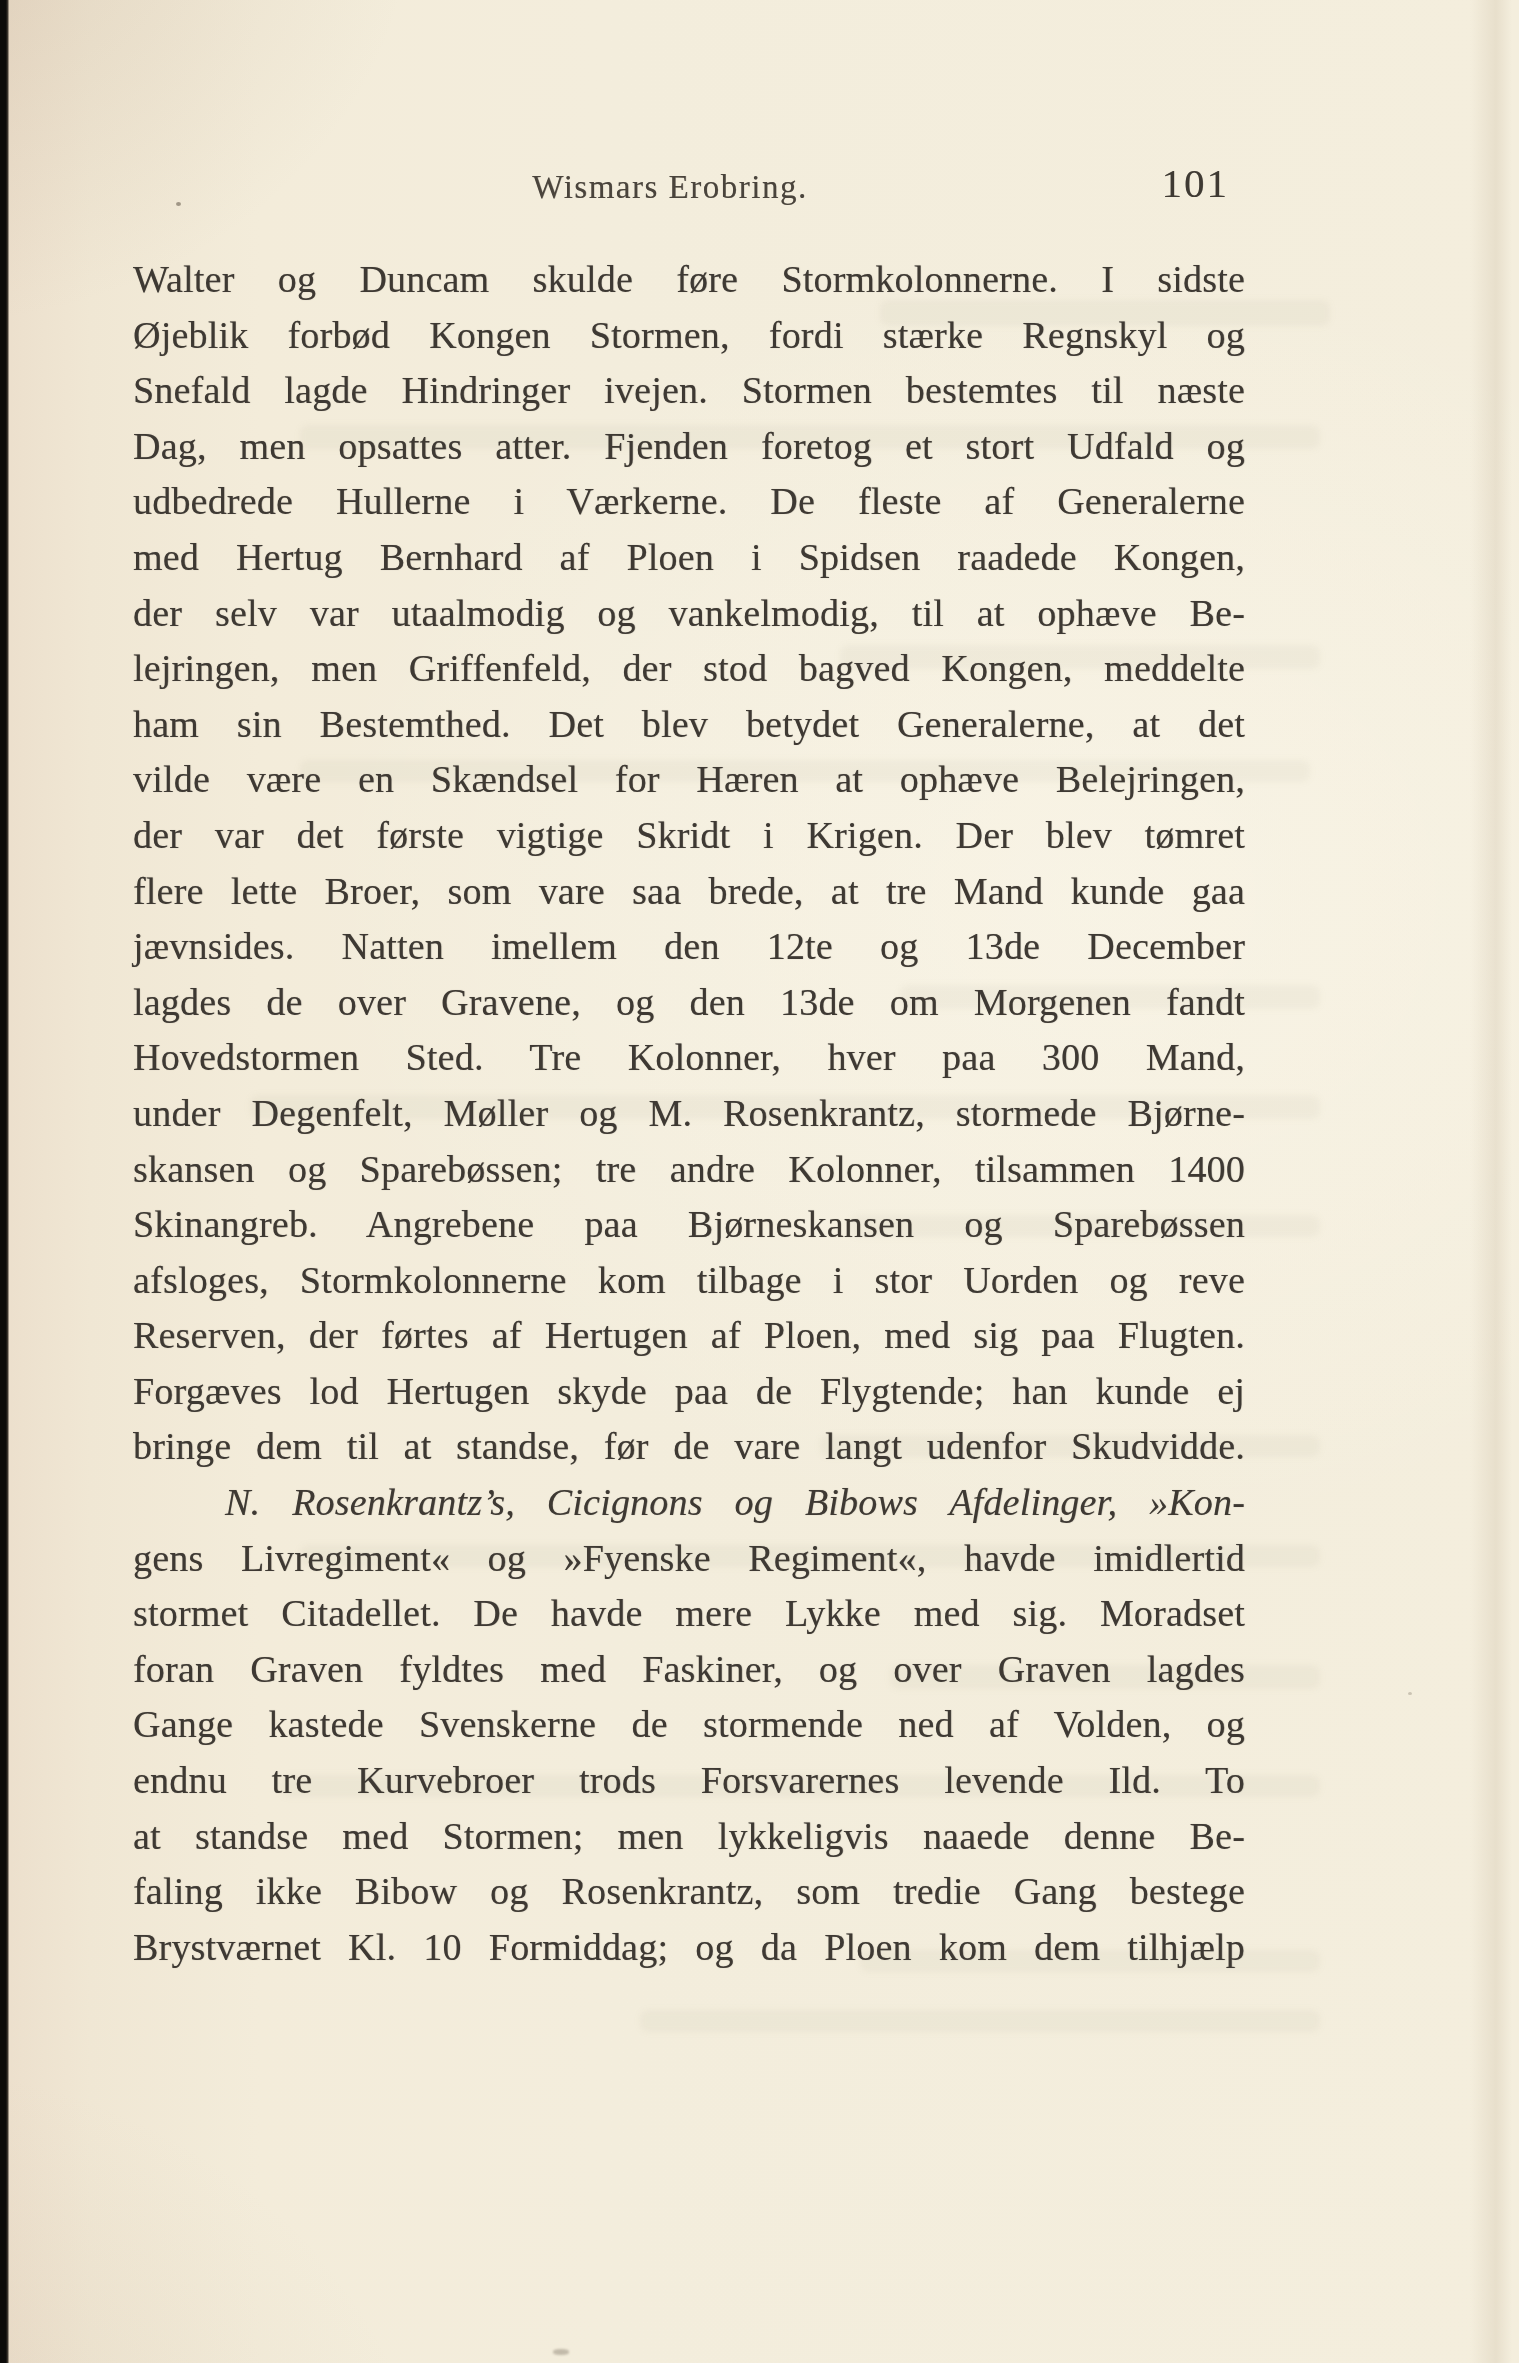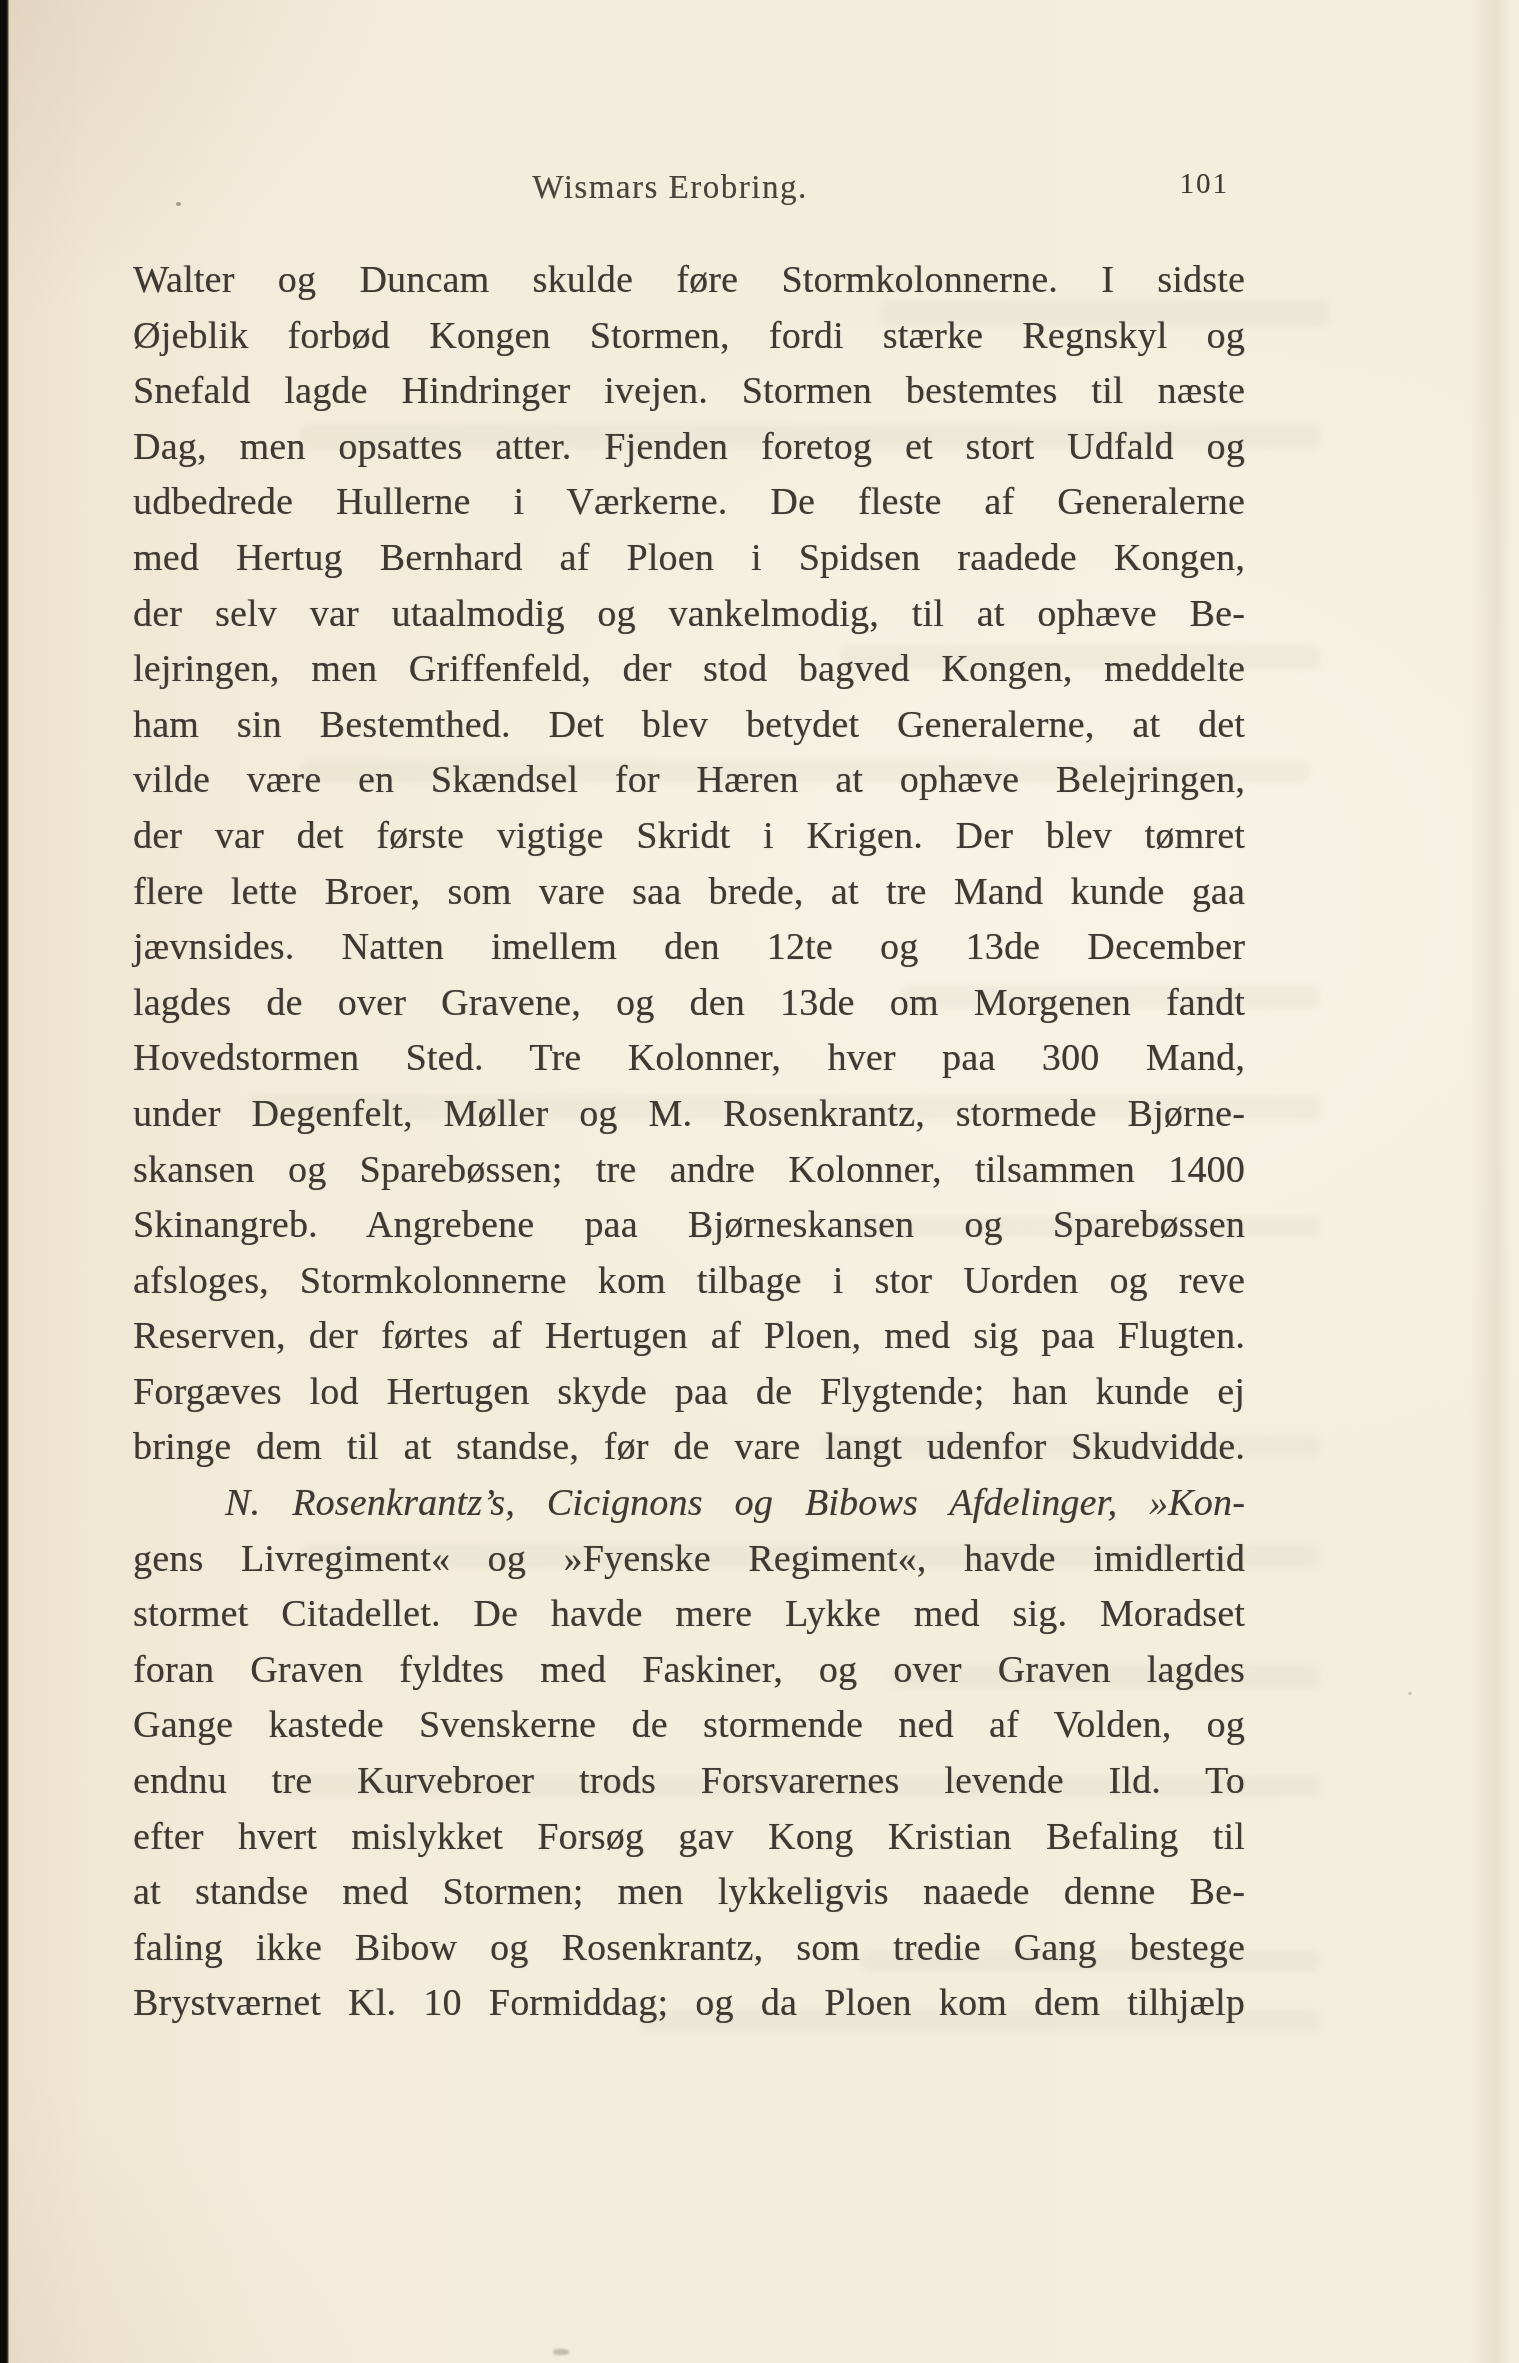--- a/index.html
+++ b/index.html
@@ -53,21 +53,21 @@
     line-height: 48px;
     letter-spacing: 1.5px;
     color: #4a443c;
     text-shadow: 0.3px 0.3px 0.6px rgba(74,68,60,0.45);
   }
 
   .page-number {
     position: absolute;
     right: 16px;
     top: -6px;
-    font-size: 29px;
+    font-size: 41px;
     line-height: 52px;
     letter-spacing: 2px;
     color: #3f3a33;
     text-shadow: 0.3px 0.3px 0.6px rgba(63,58,51,0.45);
   }
 
   .text-block {
     position: absolute;
     left: 95px;
     top: 252px;
@@ -178,19 +178,18 @@
       <div class="line">afsloges, Stormkolonnerne kom tilbage i stor Uorden og reve</div>
       <div class="line">Reserven, der førtes af Hertugen af Ploen, med sig paa Flugten.</div>
       <div class="line">Forgæves lod Hertugen skyde paa de Flygtende; han kunde ej</div>
       <div class="line">bringe dem til at standse, før de vare langt udenfor Skudvidde.</div>
       <div class="line indent">N. Rosenkrantz’s, Cicignons og Bibows Afdelinger, »Kon-</div>
       <div class="line">gens Livregiment« og »Fyenske Regiment«, havde imidlertid</div>
       <div class="line">stormet Citadellet. De havde mere Lykke med sig. Moradset</div>
       <div class="line">foran Graven fyldtes med Faskiner, og over Graven lagdes</div>
       <div class="line">Gange kastede Svenskerne de stormende ned af Volden, og</div>
       <div class="line">endnu tre Kurvebroer trods Forsvarernes levende Ild. To</div>
-      <div class="line">efter hvert mislykket Forsøg gav Kong Kristian Befaling til</div>
       <div class="line">at standse med Stormen; men lykkeligvis naaede denne Be-</div>
       <div class="line">faling ikke Bibow og Rosenkrantz, som tredie Gang bestege</div>
       <div class="line">Brystværnet Kl. 10 Formiddag; og da Ploen kom dem tilhjælp</div>
     </div>
 
 </div>
 
 </body></html>

